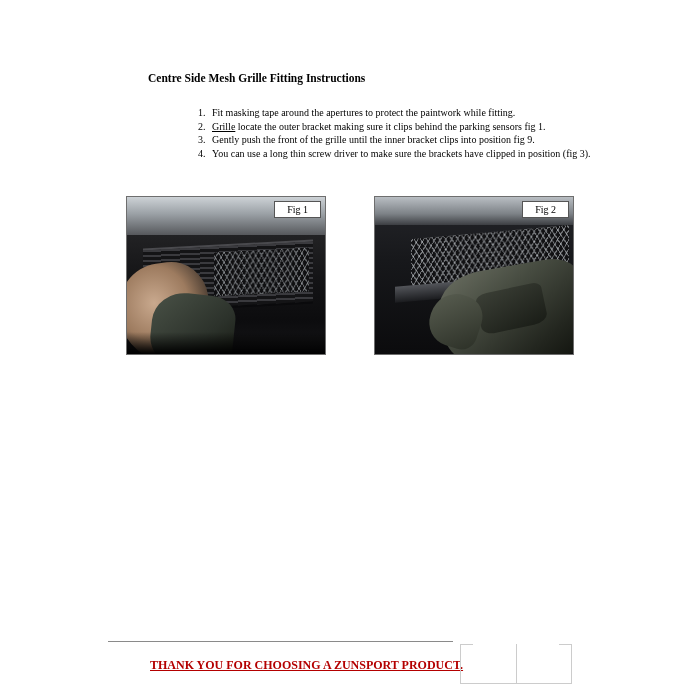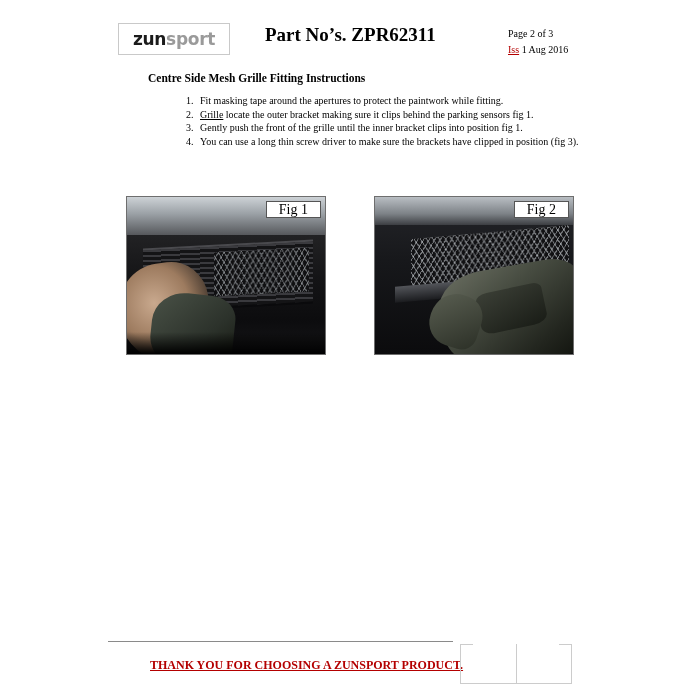--- a/index.html
+++ b/index.html
@@ -84,21 +84,21 @@
     top: 72px;
     font-family: "Liberation Serif", serif;
     font-size: 11.5px;
     font-weight: bold;
   }
   .steps {
     position: absolute;
     left: 178px;
     top: 93px;
     width: 400px;
-    margin: 2px;
+    margin: 14px;
     padding: 0 0 0 16px;
     font-family: "Liberation Serif", serif;
     font-size: 10px;
     line-height: 12.5px;
   }
   .steps li {
     margin: 0 0 1px 0;
     padding-left: 4px;
   }
   .steps .underline-word {
@@ -117,21 +117,21 @@
   .fig2 { left: 374px; top: 196px; width: 200px; height: 159px; }
   .fig3 { left: 262px; top: 404px; width: 184px; height: 159px; }
 
   .fig-label {
     position: absolute;
     top: 4px;
     right: 4px;
     background: #ffffff;
     border: 1px solid #555;
     font-family: "Liberation Serif", serif;
-    font-size: 14px;
+    font-size: 10px;
     padding: 2px 12px 2px 12px;
     line-height: 11px;
     z-index: 5;
     box-sizing: border-box;
   }
 
   
   .photo {
     position: absolute;
     inset: 0;
@@ -305,39 +305,27 @@
     background: #cccccc;
   }
   .footer-box .cap-left { left: 0; width: 12px; }
   .footer-box .cap-right { right: 0; width: 12px; }
 </style>
 </head>
 <body>
 
 <div class="page">
 
-  <div class="header">
-    <div class="logo">
-      <span class="logo-text"><span class="logo-zun">zun</span><span class="logo-sport">sport</span></span>
-    </div>
-
-    <div class="part-no">Part No’s. ZPR62311</div>
-
-    <div class="page-meta">
-      <div>Page 2 of 3</div>
-      <div><span class="iss-label">Iss</span> <span class="iss-date">1 Aug 2016</span></div>
-    </div>
-  </div>
 
   <div class="section-title">Centre Side Mesh Grille Fitting Instructions</div>
 
   <ol class="steps">
     <li><span>Fit masking tape around the apertures to protect the paintwork while fitting.</span></li>
     <li><span class="underline-word">Grille</span> <span>locate the outer bracket making sure it clips behind the parking sensors fig 1.</span></li>
-    <li><span>Gently push the front of the grille until the inner bracket clips into position fig 1.</span></li>
+    <li><span>Gently push the front of the grille until the inner bracket clips into position fig 9.</span></li>
     <li><span>You can use a long thin screw driver to make sure the brackets have clipped in position (fig 3).</span></li>
   </ol>
 
   <div class="figure fig1">
     <div class="photo">
       <div class="f1-bg"></div>
       <div class="f1-sky"></div>
       <div class="f1-grillebar"></div>
       <div class="f1-mesh"></div>
       <div class="f1-hand"></div>

